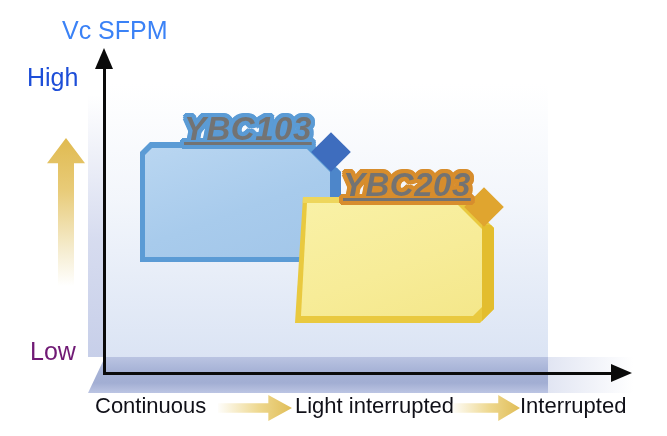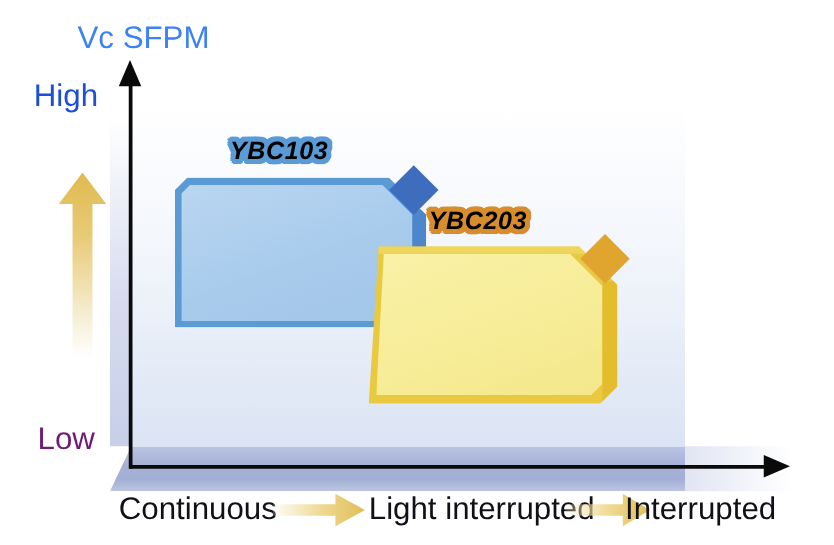--- a/index.html
+++ b/index.html
@@ -37,24 +37,24 @@
     border-bottom:21px solid #0a0a0a;}
   .x-line{left:104px;top:372px;width:508px;height:3px;background:#0a0a0a;}
   .x-head{left:611px;top:364px;width:0;height:0;
     border-top:9px solid transparent;border-bottom:9px solid transparent;
     border-left:21px solid #0a0a0a;}
 
   
   .y-title{left:62px;top:16px;font-size:25px;color:#3b82f6;}
   .high{left:27px;top:63px;font-size:25px;color:#1d4ed8;}
   .low{left:30px;top:337px;font-size:25px;color:#701a75;}
-  .xlab{top:393px;font-size:25px;color:#101018;white-space:nowrap;}
+  .xlab{top:393px;font-size:22px;color:#101018;white-space:nowrap;}
   .xlab-1{left:95px;}
   .xlab-2{left:295px;}
-  .xlab-3{left:500px;}
+  .xlab-3{left:520px;}
 
   
   .up-arrow{
     left:47px;top:138px;width:38px;height:148px;
     clip-path:polygon(50% 0, 100% 17%, 71% 17%, 71% 100%, 29% 100%, 29% 17%, 0 17%);
     background:linear-gradient(to bottom, #e0ba50 0%, #e8cb78 35%, #f5ecce 75%, rgba(255,255,255,0) 100%);
   }
   .right-arrow{
     top:395px;height:26px;
     clip-path:polygon(0 32%, 68% 32%, 68% 0, 100% 50%, 68% 100%, 68% 68%, 0 68%);
@@ -87,22 +87,22 @@
   .block-yellow .side{position:absolute;right:0;top:28px;bottom:0;width:12px;background:#e3bd2e;}
   .block-yellow .face{
     position:absolute;left:6px;top:6px;right:12px;bottom:7px;
     background:linear-gradient(160deg,#f9f1a6 0%,#f7ec98 55%,#f4e78a 100%);
     clip-path:polygon(6px 0, calc(100% - 26px) 0, 100% 26px, 100% calc(100% - 9px), calc(100% - 9px) 100%, 0 100%);
   }
   .diamond-yellow{left:470px;top:193px;background:#e0a52f;}
 
   
   .block-label{
-    font-style:italic;font-weight:bold;font-size:20px;letter-spacing:.5px;
-    color:#000000;white-space:nowrap;
+    font-style:italic;font-weight:bold;font-size:33px;letter-spacing:.5px;
+    color:#737373;white-space:nowrap;text-decoration:underline;
   }
   .label-blue{
     left:184px;top:110px;
     text-shadow:
       -4px 0 #5b9bd5, 4px 0 #5b9bd5, 0 -4px #5b9bd5, 0 4px #5b9bd5,
       -3px -3px #5b9bd5, 3px 3px #5b9bd5, -3px 3px #5b9bd5, 3px -3px #5b9bd5,
       -4px 2px #5b9bd5, 4px -2px #5b9bd5, -2px -4px #5b9bd5, 2px 4px #5b9bd5,
       -4px -2px #5b9bd5, 4px 2px #5b9bd5, 2px -4px #5b9bd5, -2px 4px #5b9bd5;
   }
   .label-yellow{

